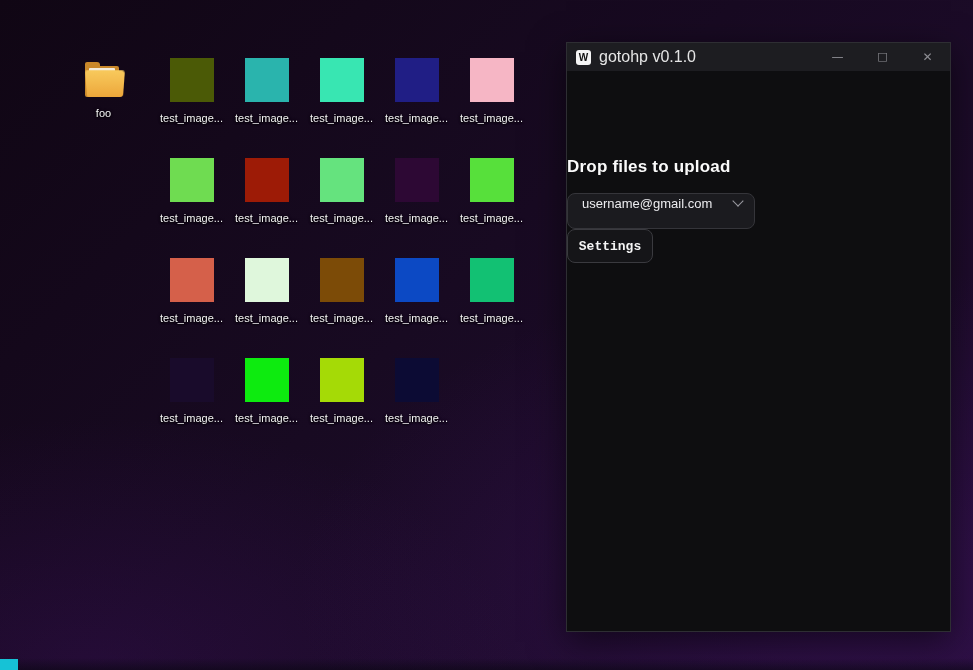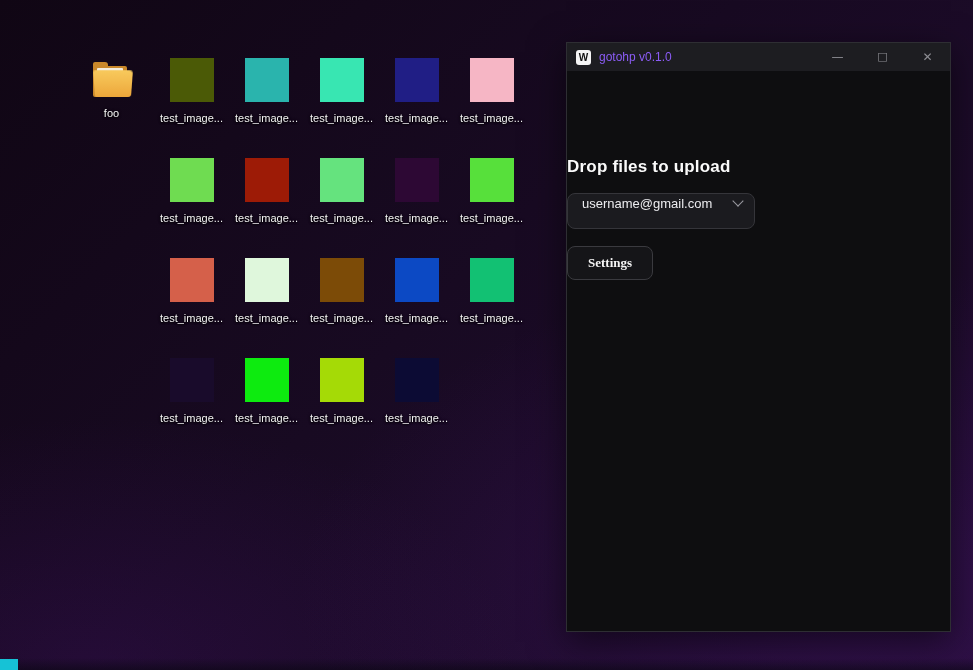--- a/index.html
+++ b/index.html
@@ -11,21 +11,21 @@
     background:
       radial-gradient(900px 520px at 88% 88%, rgba(74,22,116,0.38), transparent 62%),
       radial-gradient(700px 420px at 10% 100%, rgba(64,16,100,0.32), transparent 60%),
       linear-gradient(135deg, #100614 0%, #180a22 45%, #230d34 100%);
   }
 
   
   .desktop { position: absolute; inset: 0; }
 
   .folder-item {
-    position: absolute; left: 74px; top: 48px; width: 75px; height: 100px;
+    position: absolute; left: 66px; top: 48px; width: 75px; height: 100px;
     display: flex; flex-direction: column; align-items: center; cursor: default;
   }
   .folder-icon { position: relative; width: 38px; height: 33px; margin-top: 16px; }
   .folder-back {
     position: absolute; left: 0; top: 2px; right: 4px; bottom: 0;
     background: #c9882a; border-radius: 2px;
   }
   .folder-back::before {
     content: ""; position: absolute; top: -4px; left: 0;
     width: 15px; height: 6px; background: #c9882a; border-radius: 2px 3px 0 0;
@@ -64,21 +64,21 @@
   }
   .titlebar {
     height: 28px; background: #1d1d21; flex: 0 0 auto;
     display: flex; align-items: center; padding-left: 9px;
   }
   .app-logo {
     width: 15px; height: 15px; background: #f5f5f5; border-radius: 3px;
     color: #111; font-size: 10px; font-weight: bold;
     display: flex; align-items: center; justify-content: center; flex: 0 0 auto;
   }
-  .window-title { margin-left: 8px; font-size: 12px; color: #8b5cf6; flex: 1 1 auto; }
+  .window-title { margin-left: 8px; font-size: 16px; color: #e5e5e5; flex: 1 1 auto; }
   .win-controls { display: flex; height: 100%; }
   .win-btn {
     width: 45px; height: 100%; background: transparent; border: none;
     color: #8f8f95; font-size: 12px; line-height: 28px; text-align: center;
     font-family: "DejaVu Sans", sans-serif; cursor: default;
   }
   .win-btn.maximize { font-size: 11px; }
 
   .drop-zone {
     flex: 1 1 auto; display: flex; flex-direction: column; 
@@ -93,24 +93,24 @@
     display: flex; align-items: center; justify-content: space-between;
     padding: 0 12px 16px 14px; cursor: default;
   }
   .account-value { font-size: 13px; color: #ececef; }
   .chevron {
     width: 8px; height: 8px; margin-top: -4px;
     border-right: 1.6px solid #9a9aa0; border-bottom: 1.6px solid #9a9aa0;
     transform: rotate(45deg);
   }
   .settings-button {
-    margin-top: 17px; width: 86px; height: 34px;
+    width: 86px; height: 34px;
     background: #151518; border: 1px solid #3a3a3f; border-radius: 8px;
     color: #f5f5f5; font-size: 13px; font-weight: bold;
-    font-family: Liberation Serif, serif; cursor: default;
+    font-family: Liberation Mono, monospace; cursor: default;
   }
 
   
   .bottom-strip {
     position: absolute; left: 0; bottom: 0; width: 100%; height: 12px;
     background: linear-gradient(180deg, rgba(8,6,16,0) 0%, rgba(8,6,16,0.55) 100%);
   }
   .taskbar-accent {
     position: absolute; left: 0; bottom: 0; width: 18px; height: 11px;
   }

